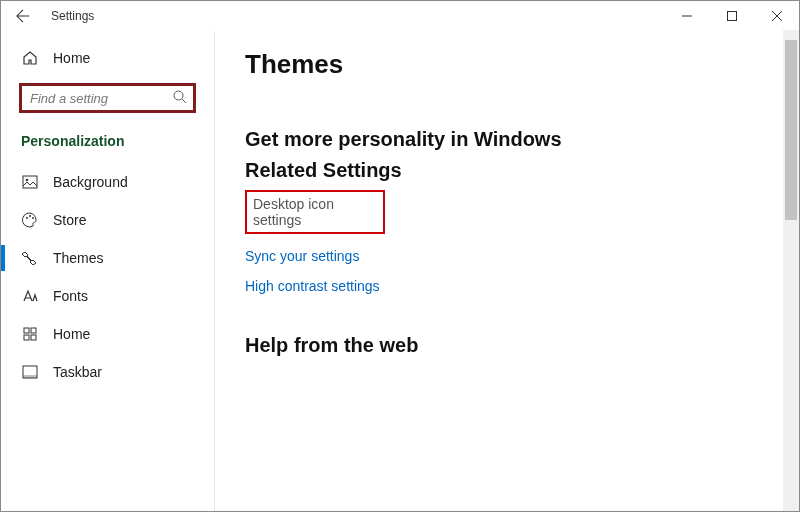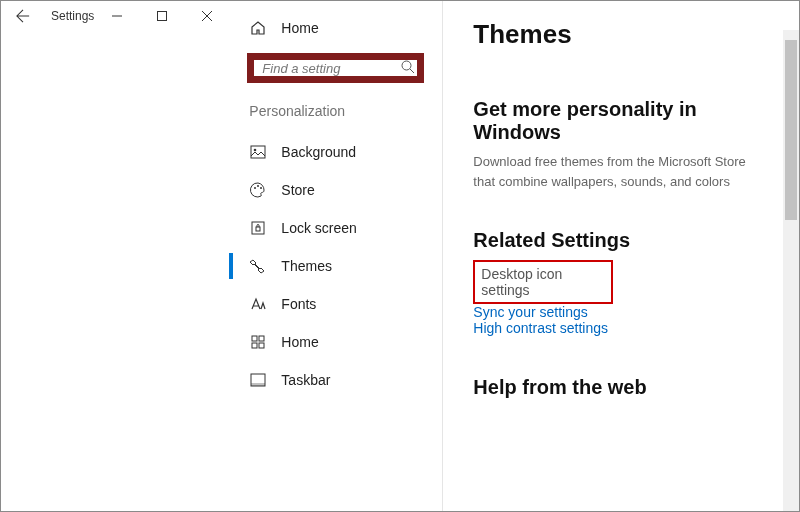--- a/index.html
+++ b/index.html
@@ -1,39 +1,39 @@
 <!DOCTYPE html>
 <html><head>
 <meta charset="utf-8">
 <style>
   * { box-sizing: border-box; margin: 0; padding: 0; }
   html, body { width: 800px; height: 512px; font-family: "Segoe UI", Arial, sans-serif; background: #fff; overflow: hidden; }
-  .window { width: 800px; height: 512px; border: 1px solid #8a8a8a; background: #fff; display: flex; flex-direction: row; }
+  .window { width: 800px; height: 512px; border: 1px solid #8a8a8a; background: #fff; display: flex; flex-direction: column; }
   .titlebar { height: 30px; display: flex; align-items: center; padding: 0 0 0 12px; font-size: 12px; color: #333; }
   .titlebar .back { width: 20px; display:flex; align-items:center; justify-content:center; cursor:pointer; }
   .titlebar .title { margin-left: 18px; }
   .winctrls { margin-left: auto; display: flex; }
   .winctrls .wc { width: 45px; height: 30px; display:flex; align-items:center; justify-content:center; cursor:pointer; }
   .body { flex: 1; display: flex; overflow: hidden; }
   .sidebar { width: 214px; border-right: 1px solid #e5e5e5; padding: 8px 0 0 0; display:flex; flex-direction:column; }
   .home { display:flex; align-items:center; padding: 10px 20px; font-size: 14px; color:#222; cursor:pointer; }
   .home .icon, .navitem .icon { width: 18px; height:18px; display:flex; align-items:center; justify-content:center; margin-right: 14px; color:#333; }
   .searchwrap { margin: 6px 18px 14px 18px; position: relative; }
-  .search { width: 100%; height: 30px; border: 7px solid #7f1d1d; background:#fff; font-size: 13px; padding: 0 30px 0 8px; color:#a16207; font-style: italic; }
+  .search { width: 100%; height: 30px; border: 3px solid #7f1d1d; background:#fff; font-size: 13px; padding: 0 30px 0 8px; color:#a16207; font-style: italic; }
   .search::placeholder { font-style: italic; color:#777; }
   .searchwrap .sicon { position:absolute; right:8px; top:6px; color:#555; }
-  .section { font-size: 14px; font-weight: 400; padding: 6px 20px 14px 20px; color:#737373; }
+  .section { font-size: 14px; font-weight: 700; padding: 6px 20px 14px 20px; color:#14532d; }
   .navlist { display:flex; flex-direction:column; }
   .navitem { display:flex; align-items:center; padding: 10px 20px 10px 20px; font-size: 14px; color:#222; cursor:pointer; position:relative; }
   .navitem.active::before { content:""; position:absolute; left:0; top:6px; bottom:6px; width:4px; background:#0078d4; }
   .content { flex:1; padding: 18px 30px 0 30px; overflow-y:auto; position:relative; }
   .content h1 { font-size: 26px; font-weight: 600; margin-bottom: 48px; color:#111; }
   .content h2 { font-size: 20px; font-weight: 600; margin-bottom: 8px; color:#111; }
   .content .desc { font-size: 13px; color:#666; line-height: 1.5; margin-bottom: 38px; max-width: 440px; }
-  .linklist { display:flex; flex-direction:column; margin-bottom: 40px; margin-top:4px; }
+  .linklist { display:flex; flex-direction:column; gap: 14px; margin-bottom: 40px; margin-top:4px; }
   .link { font-size: 14px; color:#0067c0; cursor:pointer; }
   .link.highlight { border: 2px solid #c00; padding: 4px 6px; width: 140px; color:#555; }
   .scrollbar { position:absolute; right:1px; top:30px; bottom:1px; width:16px; background:#f0f0f0; }
   .scrollbar .thumb { position:absolute; left:2px; right:2px; top:10px; height:180px; background:#c2c2c2; }
   svg { display:block; }
 </style>
 </head>
 <body>
 
 <div class="window">
@@ -103,30 +103,20 @@
           <span class="icon">
               <svg width="16" height="16" viewBox="0 0 16 16">
                 <path d="M8 1a7 7 0 1 0 3 13c1-1-1-2 0-3s3 0 3-3a7 7 0 0 0-6-7z" stroke="#333" fill="none"></path>
                 <circle cx="5" cy="6" r="1" fill="#333"></circle>
                 <circle cx="8" cy="4" r="1" fill="#333"></circle>
                 <circle cx="11" cy="6" r="1" fill="#333"></circle>
               </svg>
             </span>
           <span>Store</span>
         </div>
-        <div class="navitem">
-          <span class="icon">
-              <svg width="16" height="16" viewBox="0 0 16 16">
-                <rect x="2" y="2" width="12" height="12" stroke="#333" fill="none"></rect>
-                <rect x="6" y="7" width="4" height="4" stroke="#333" fill="none"></rect>
-                <path d="M7 7V5.5a1 1 0 0 1 2 0V7" stroke="#333" fill="none"></path>
-              </svg>
-            </span>
-          <span>Lock screen</span>
-        </div>
         <div class="navitem active">
           <span class="icon">
               <svg width="16" height="16" viewBox="0 0 16 16">
                 <path d="M3 2l3 3-1 1 5 5 1-1 3 3-3 2-3-3 1-1-5-5-1 1-3-3z" stroke="#333" fill="none"></path>
               </svg>
             </span>
           <span>Themes</span>
         </div>
         <div class="navitem">
           <span class="icon">
@@ -156,21 +146,20 @@
             </span>
           <span>Taskbar</span>
         </div>
       </div>
     </div>
 
     <div class="content">
       <h1>Themes</h1>
 
       <h2>Get more personality in Windows</h2>
-      <div class="desc">Download free themes from the Microsoft Store that combine wallpapers, sounds, and colors</div>
 
       <h2>Related Settings</h2>
       <div class="linklist">
         <span class="link highlight">Desktop icon settings</span>
         <span class="link">Sync your settings</span>
         <span class="link">High contrast settings</span>
       </div>
 
       <h2>Help from the web</h2>
     </div>

